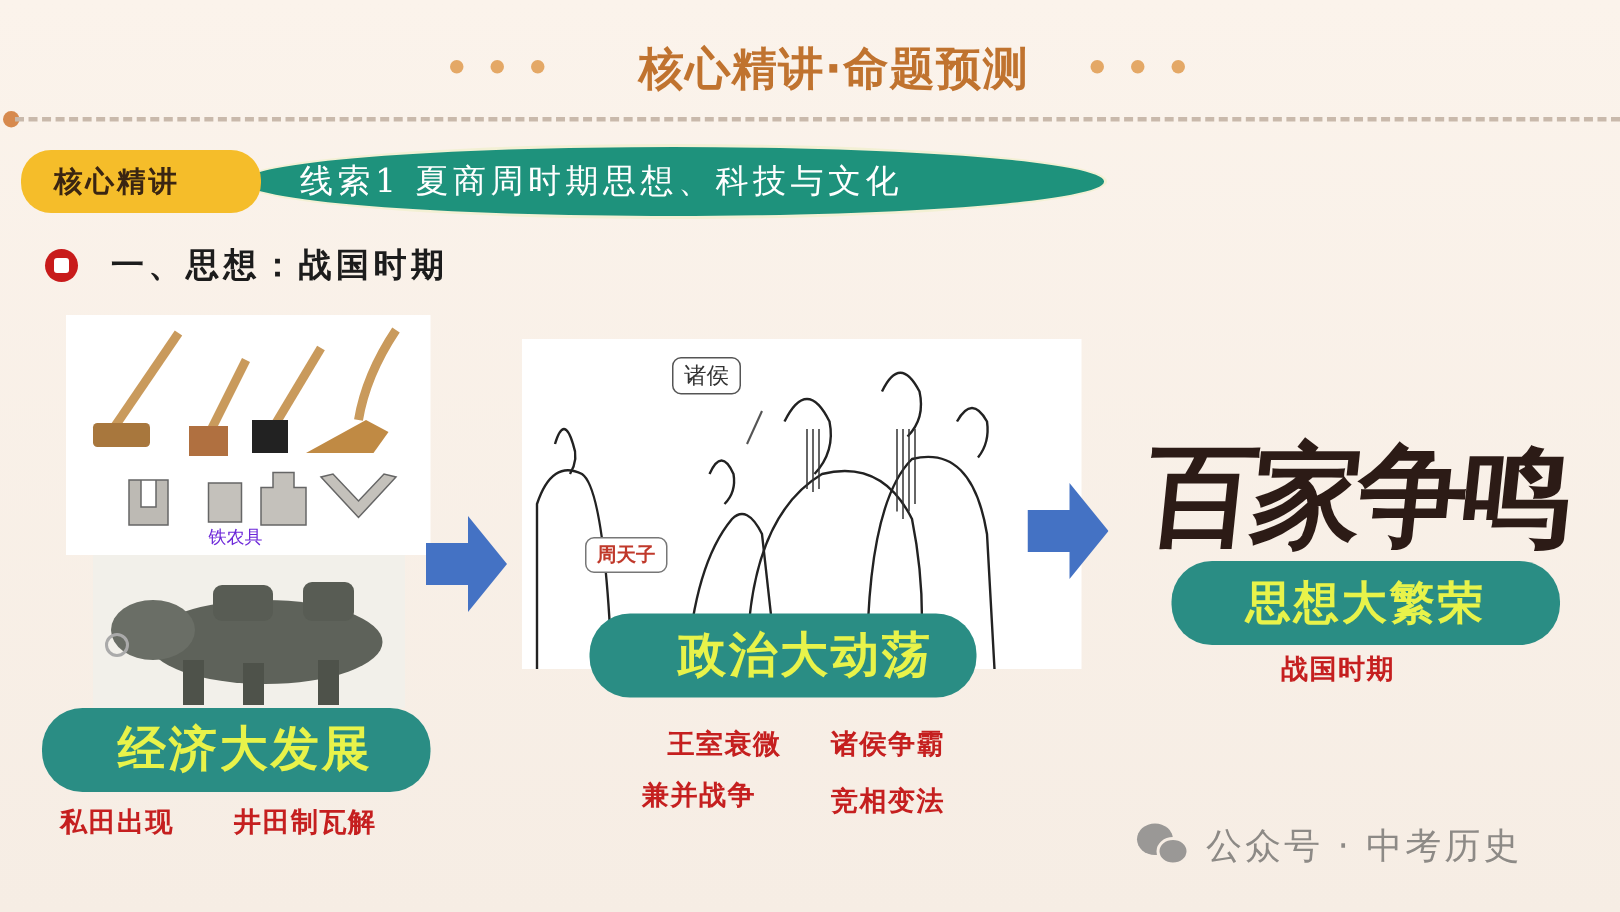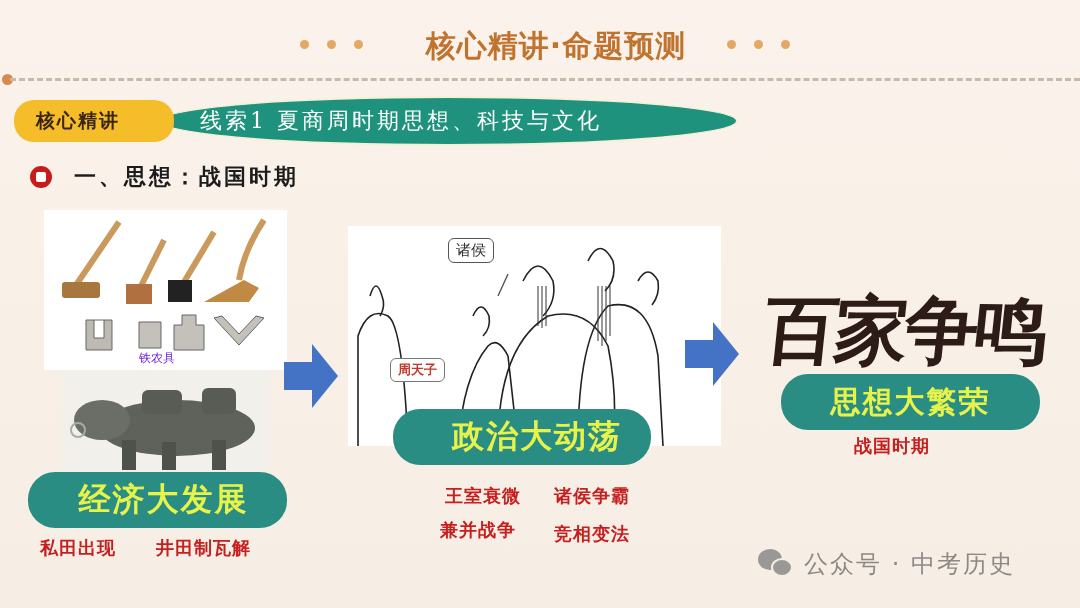--- a/index.html
+++ b/index.html
@@ -181,21 +181,21 @@
       <path d="M250 60 v55 M254 60 v60 M258 60 v55 M262 60 v50" stroke="#333" stroke-width="1"></path>
       <path d="M72 200 l10 -12 l14 12 z" fill="#f1d64a" stroke="#333" stroke-width="1"></path>
       <path d="M160 48 L150 70" stroke="#555" stroke-width="1.4"></path>
     </svg>
     <div class="speech speech-lords">诸侯</div>
     <div class="speech speech-king">周天子</div>
   </div>
   <div class="label-box box-pol">政治大动荡</div>
   <div class="red-text" style="left:424px; top:484px;margin-left:21px;">王室衰微</div>
   <div class="red-text" style="left:554px; top:484px;">诸侯争霸</div>
-  <div class="red-text" style="left:440px; top:518px;text-align:center;">兼并战争</div>
+  <div class="red-text" style="left:428px; top:518px;text-align:center;">兼并战争</div>
   <div class="red-text" style="left:554px; top:522px;">竞相变法</div>
 
   <div class="arrow" style="left:685px; top:322px;">
     <svg viewBox="0 0 54 64">
         <path d="M0 18 H28 V0 L54 32 L28 64 V46 H0 Z" fill="#4472c4"></path>
       </svg>
   </div>
 
   <div class="calligraphy">百家争鸣</div>
   <div class="label-box box-thought">思想大繁荣</div>

